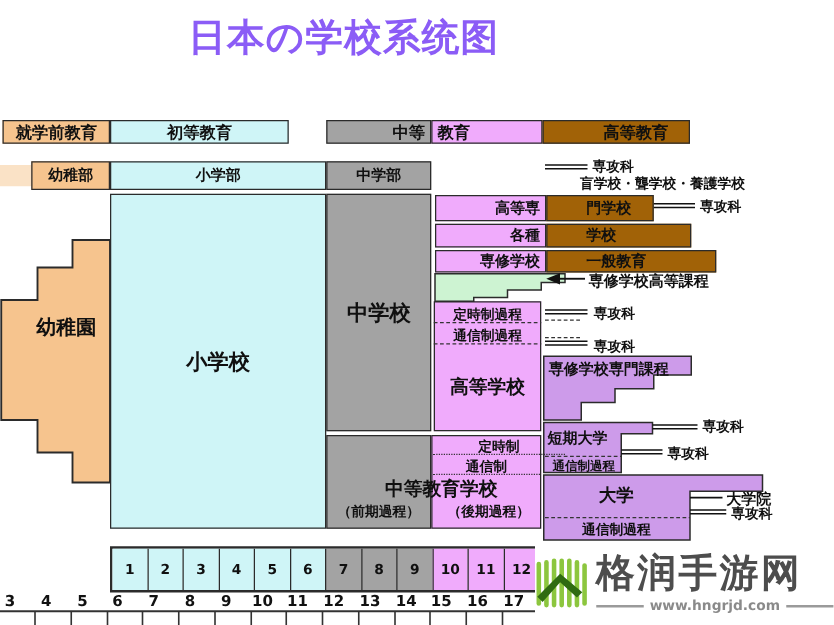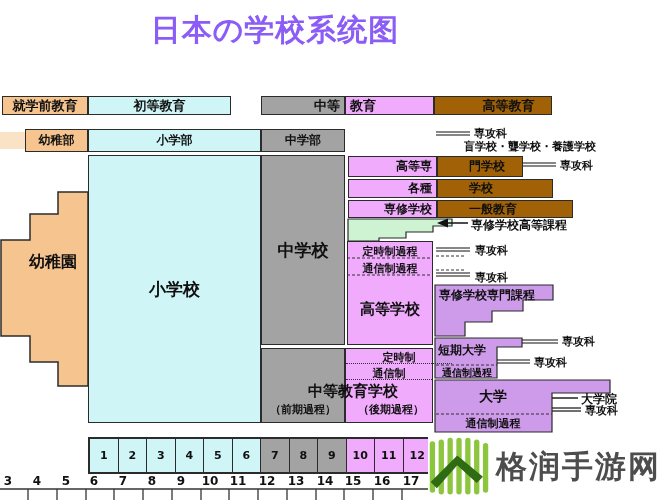--- a/index.html
+++ b/index.html
@@ -196,16 +196,21 @@
         <rect x="22" y="0" width="6" height="64" rx="3"></rect>
         <rect x="32" y="0" width="6" height="64" rx="3"></rect>
         <rect x="42" y="0" width="6" height="64" rx="3"></rect>
         <rect x="52" y="2" width="6" height="62" rx="3"></rect>
         <rect x="62" y="6" width="6" height="56" rx="3"></rect>
       </g>
       <polygon points="3,50 33,20 62,44 55,51 33,31 10,57" fill="#2F6B12"></polygon>
     </svg>
     <div class="wm-right">
       <div class="wm-brand">格润手游网</div>
+      <div class="wm-url-row">
+        <span class="wm-dash"></span>
+        <span class="wm-url">www.hngrjd.com</span>
+        <span class="wm-dash"></span>
+      </div>
     </div>
   </div>
 
 </div>
 
 </body></html>

